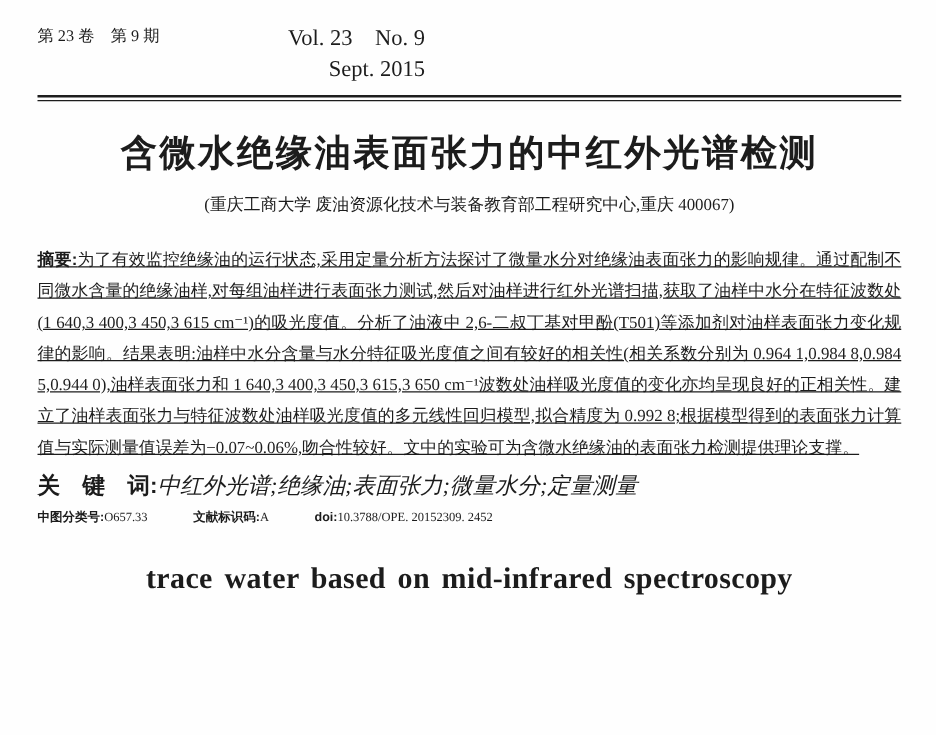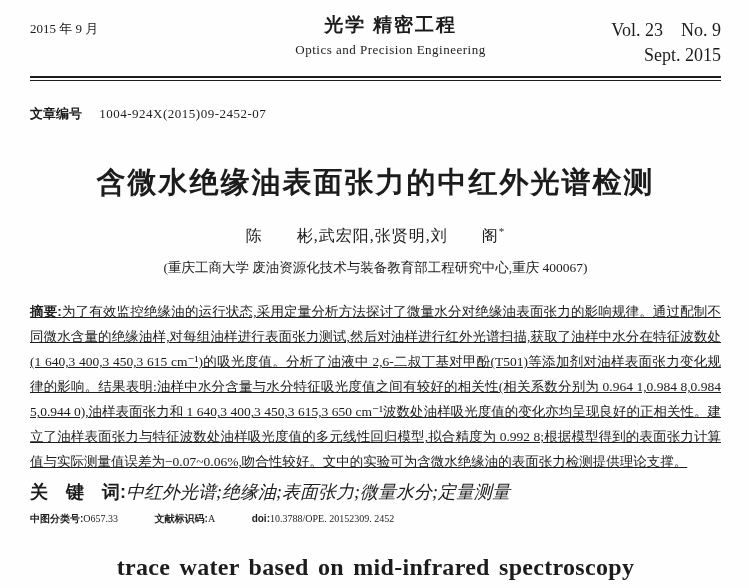--- a/index.html
+++ b/index.html
@@ -24,21 +24,21 @@
   .journal-en { font-size: 13px; margin-top: 4px; letter-spacing: 0.5px; }
   .double-rule { margin-top: 8px; height: 5px; border-top: 2px solid #1d1d1d; border-bottom: 1px solid #1d1d1d; }
 
   
   .article-no { margin-top: 24px; font-size: 13px; }
   .article-no .lbl { font-weight: bold; font-family: "Liberation Sans", sans-serif; }
   .article-no .val { margin-left: 14px; letter-spacing: 0.5px; }
 
   
   .title-cn {
-    margin-top: 40px; text-align: center;
+    margin-top: 22px; text-align: center;
     font-size: 29px; font-weight: bold; letter-spacing: 2px;
     font-family: "Liberation Sans", "DejaVu Sans", sans-serif;
   }
   .authors { margin-top: 22px; text-align: center; font-size: 16px; letter-spacing: 1px; }
   .authors sup { font-size: 11px; }
   .affiliation { margin-top: 12px; text-align: center; font-size: 13.5px; }
 
   
   .abstract {
     margin-top: 22px; font-size: 13.5px; line-height: 25px;
@@ -63,41 +63,32 @@
     letter-spacing: 0.3px; word-spacing: 3px;
   }
 </style>
 </head>
 <body>
 
 <div class="page">
 
   <div class="jheader">
     <div class="jh-left">
-      <div>2015 年 9 月</div>
-    </div>
-    <div class="jh-center">
-      <div class="journal-cn">光学 精密工程</div>
-      <div class="journal-en">Optics and Precision Engineering</div>
+      <div>第 23 卷　第 9 期</div>
     </div>
     <div class="jh-right">
       <div>Vol. 23　No. 9</div>
       <div>Sept. 2015</div>
     </div>
   </div>
   <div class="double-rule"></div>
 
-  <div class="article-no">
-    <span class="lbl">文章编号</span>
-    <span class="val">1004-924X(2015)09-2452-07</span>
-  </div>
 
   <h1 class="title-cn">含微水绝缘油表面张力的中红外光谱检测</h1>
 
-  <div class="authors"><span>陈　　彬,武宏阳,张贤明,刘　　阁</span><sup>*</sup></div>
 
   <div class="affiliation">(重庆工商大学 废油资源化技术与装备教育部工程研究中心,重庆 400067)</div>
 
   <p class="abstract"><span class="lbl">摘要:</span><span>为了有效监控绝缘油的运行状态,采用定量分析方法探讨了微量水分对绝缘油表面张力的影响规律。通过配制不同微水含量的绝缘油样,对每组油样进行表面张力测试,然后对油样进行红外光谱扫描,获取了油样中水分在特征波数处(1 640,3 400,3 450,3 615 cm⁻¹)的吸光度值。分析了油液中 2,6-二叔丁基对甲酚(T501)等添加剂对油样表面张力变化规律的影响。结果表明:油样中水分含量与水分特征吸光度值之间有较好的相关性(相关系数分别为 0.964 1,0.984 8,0.984 5,0.944 0),油样表面张力和 1 640,3 400,3 450,3 615,3 650 cm⁻¹波数处油样吸光度值的变化亦均呈现良好的正相关性。建立了油样表面张力与特征波数处油样吸光度值的多元线性回归模型,拟合精度为 0.992 8;根据模型得到的表面张力计算值与实际测量值误差为−0.07~0.06%,吻合性较好。文中的实验可为含微水绝缘油的表面张力检测提供理论支撑。</span></p>
 
   <div class="keywords">
     <span class="lbl">关　键　词:</span><span class="val">中红外光谱;绝缘油;表面张力;微量水分;定量测量</span>
   </div>
 
   <div class="clc">

